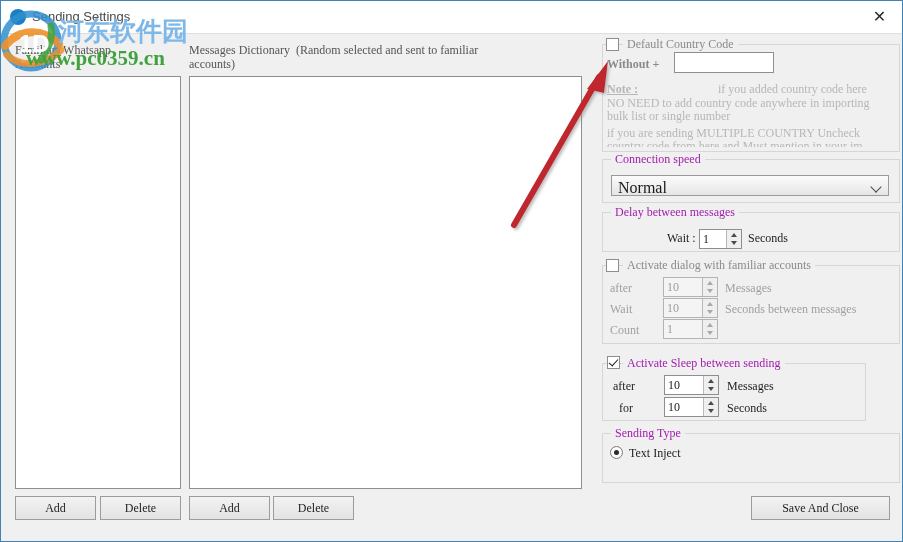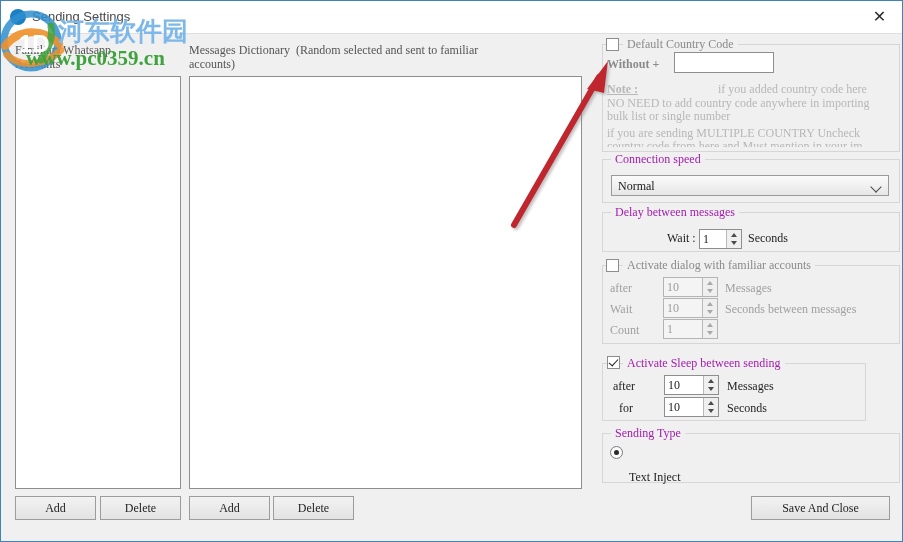--- a/index.html
+++ b/index.html
@@ -202,21 +202,21 @@
     border-top: 4px solid #4a4a4a;
   }
   .spin.disabled .arrows > div.up::after { border-bottom-color: #a8a8a8; }
   .spin.disabled .arrows > div.dn::after { border-top-color: #a8a8a8; }
   
   .combo {
     position: absolute;
     background: linear-gradient(to bottom, #fbfbfb 0%, #e6e6e6 100%);
     border: 1px solid #9a9a9a;
     font-family: "Liberation Serif", serif;
-    font-size: 12px;
+    font-size: 16px;
     color: #1a1a1a;
   }
   .combo .cv { position: absolute; left: 6px; top: 3px; }
   .combo .chev {
     position: absolute; right: 8px; top: 7px;
     width: 8px; height: 8px;
     border-left: 1.6px solid #4a4a4a;
     border-bottom: 1.6px solid #4a4a4a;
     transform: rotate(-45deg);
   }
@@ -376,21 +376,21 @@
       <div class="up"></div>
       <div class="dn"></div>
     </div>
   </div>
   <div class="lbl" style="left:726px; top:400px;">Seconds</div>
 
   <div class="group" style="left:601px; top:432px; width:298px; height:50px;padding-left:48px;">
     <div class="group-title">Sending Type</div>
   </div>
   <div class="radio checked" style="left:609px; top:445px;"></div>
-  <div class="lbl" style="left:628px; top:445px;margin-top:24px;">Text Inject</div>
+  <div class="lbl" style="left:628px; top:445px;">Text Inject</div>
 
   <div class="btn" style="left:14px; top:495px; width:81px; height:24px; line-height:22px;">Add</div>
   <div class="btn" style="left:99px; top:495px; width:81px; height:24px; line-height:22px;">Delete</div>
   <div class="btn" style="left:188px; top:495px; width:81px; height:24px; line-height:22px;">Add</div>
   <div class="btn" style="left:272px; top:495px; width:81px; height:24px; line-height:22px;">Delete</div>
   <div class="btn" style="left:750px; top:495px; width:139px; height:24px; line-height:22px;">Save And Close</div>
 
 </div>
 
 </body></html>

